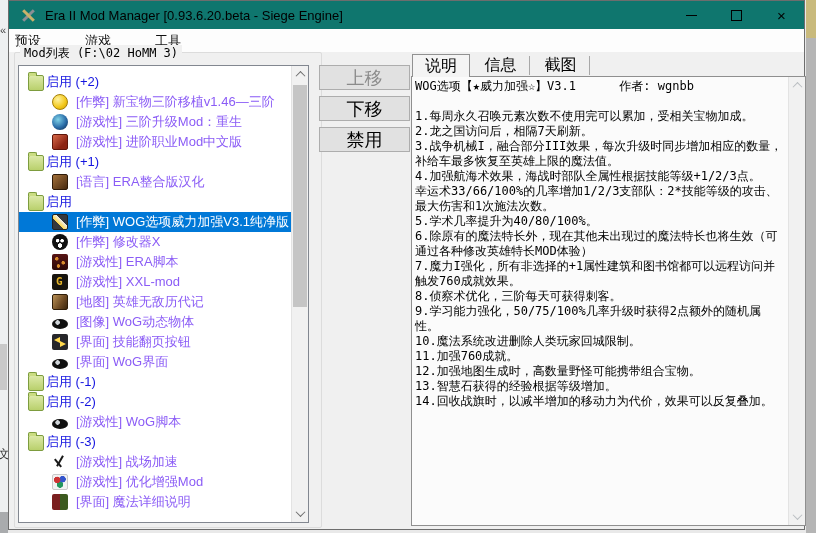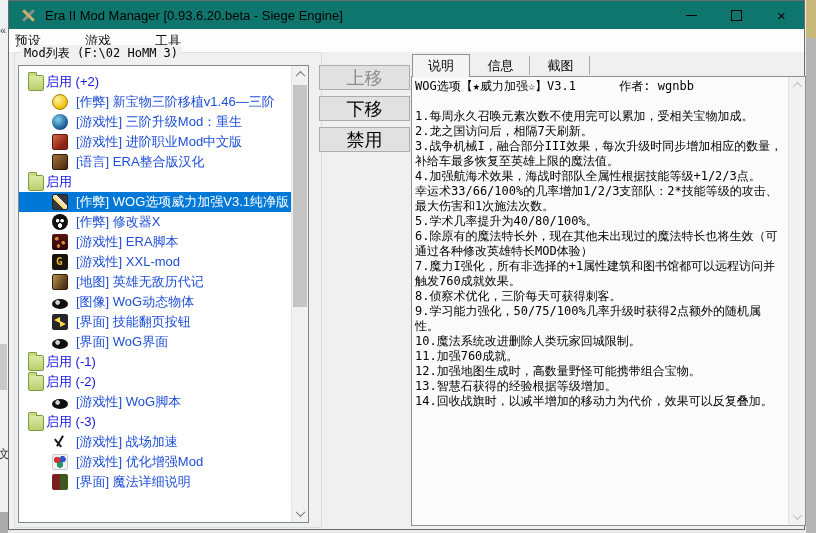--- a/index.html
+++ b/index.html
@@ -36,21 +36,21 @@
   
   #groupbox{left:5px;top:51px;width:306px;height:474px;border:1px solid #dcdcdc;border-radius:2px;}
   #group-caption{left:11px;top:44px;background:#f0f0f0;padding:0 4px;font:12px "DejaVu Sans Mono","Liberation Mono",monospace;color:#000;white-space:nowrap;}
 
   #list{left:9px;top:64px;width:291px;height:458px;background:#fff;border:1px solid #828790;box-sizing:border-box;overflow:hidden;}
   #list-inner{position:absolute;left:0;top:6px;width:calc(100% - 17px);}
   .lrow{height:20px;display:flex;align-items:center;white-space:nowrap;overflow:hidden;}
   .lgroup{padding-left:9px;gap:2px;}
   .lgroup .llabel{color:#1414e0;}
   .litem{padding-left:33px;gap:8px;}
-  .litem .llabel{color:#1d4ed8;}
+  .litem .llabel{color:#8b5cf6;}
   .llabel{font-size:13px;}
   .lrow.selected{background:#0078d7;}
   .lrow.selected .llabel{color:#fff;}
 
   
   .sbar{position:absolute;top:0;right:0;width:17px;height:100%;background:#f1f1f1;border-left:1px solid #e3e3e3;box-sizing:border-box;}
   .sarrow{position:absolute;left:0;width:100%;height:17px;display:flex;align-items:center;justify-content:center;}
   .sarrow.up{top:0;} .sarrow.down{bottom:0;}
   .chevron{width:6px;height:6px;border-left:1px solid #6e6e6e;border-top:1px solid #6e6e6e;}
   .chevron.up{transform:rotate(45deg) translate(1px,1px);}
@@ -58,21 +58,21 @@
   .sthumb{position:absolute;left:1px;width:14px;background:#c5c5c5;}
   #list-thumb{top:19px;height:222px;}
 
   
   .midbtn{left:310px;width:91px;height:25px;background:#e1e1e1;border:1px solid #adadad;box-sizing:border-box;font-size:18px;color:#000;display:flex;align-items:center;justify-content:center;}
   #btn-up{top:64px;color:#8b8b8b;}
   #btn-down{top:95px;}
   #btn-disable{top:126px;}
 
   
-  .tab{top:53px;height:23px;font-size:13px;display:flex;align-items:center;justify-content:center;box-sizing:border-box;}
+  .tab{top:53px;height:23px;font-size:16px;display:flex;align-items:center;justify-content:center;box-sizing:border-box;}
   #tab-desc{left:403px;width:58px;background:#f4f4f4;border:1px solid #919191;border-bottom:none;z-index:3;}
   #tab-info{left:463px;width:58px;border-right:1px solid #a8a8a8;height:19px;top:55px;}
   #tab-shot{left:523px;width:58px;border-right:1px solid #a8a8a8;height:19px;top:55px;}
   #pane{left:402px;top:75px;width:395px;height:450px;background:#fbfbfb;border:1px solid #8f8f8f;box-sizing:border-box;z-index:2;}
   #desc-text{position:absolute;left:3px;top:2px;width:calc(100% - 24px);font:12px/15px "DejaVu Sans Mono","Liberation Mono",monospace;color:#000;white-space:pre-wrap;word-break:break-all;}
   #pane .sbar{background:#f1f1f1;}
   #pane .chevron{border-color:#b9bdc1;}
 
   
   .ico{width:16px;height:16px;flex:0 0 16px;position:relative;box-sizing:border-box;border-radius:2px;}
@@ -153,20 +153,24 @@
           <span class="llabel">[作弊] 新宝物三阶移植v1.46—三阶</span>
         </div>
         <div class="lrow litem">
           <span class="ico ico-orb"></span>
           <span class="llabel">[游戏性] 三阶升级Mod：重生</span>
         </div>
         <div class="lrow litem">
           <span class="ico ico-shield"></span>
           <span class="llabel">[游戏性] 进阶职业Mod中文版</span>
         </div>
+        <div class="lrow lgroup">
+          <span class="ico ico-folder"></span>
+          <span class="llabel">启用 (+1)</span>
+        </div>
         <div class="lrow litem">
           <span class="ico ico-lion"></span>
           <span class="llabel">[语言] ERA整合版汉化</span>
         </div>
         <div class="lrow lgroup">
           <span class="ico ico-folder"></span>
           <span class="llabel">启用</span>
         </div>
         <div class="lrow litem selected">
           <span class="ico ico-sword"></span>

